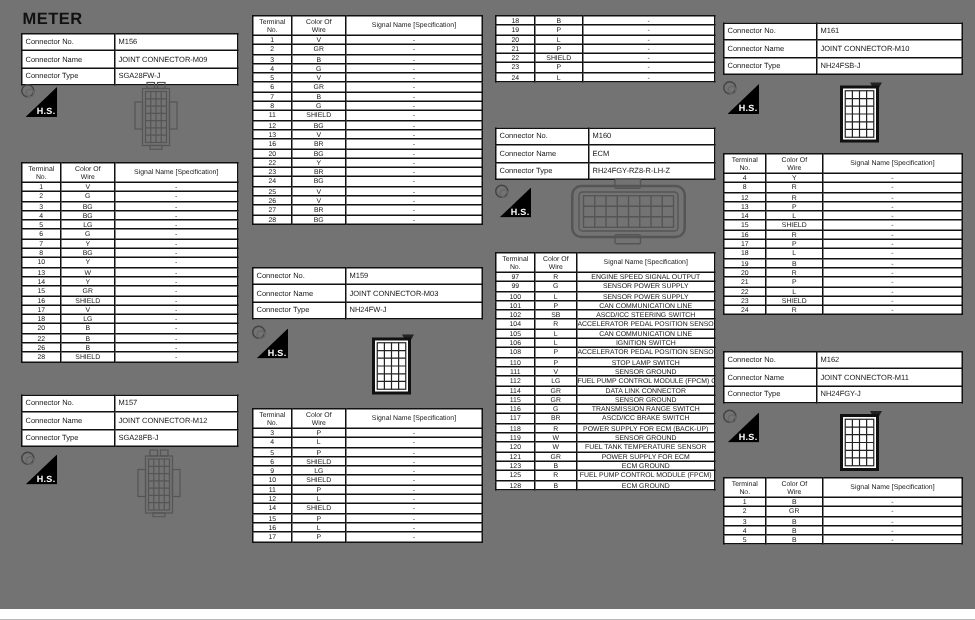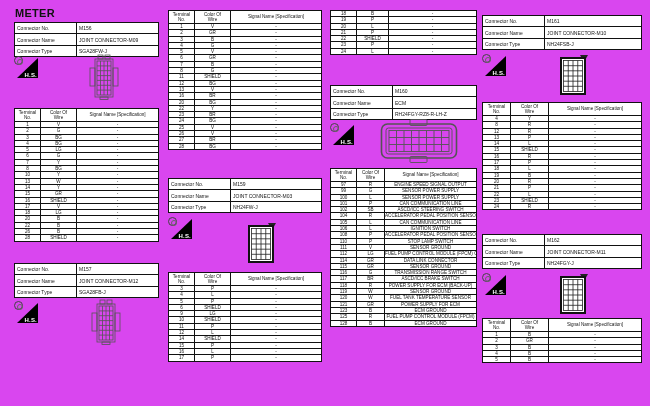--- a/index.html
+++ b/index.html
@@ -1,18 +1,18 @@
 <!DOCTYPE html>
 <html><head>
 <meta charset="utf-8">
 <style>
   * { margin:0; padding:0; box-sizing:border-box; }
   html,body { background:#fff; }
   body { font-family:"Liberation Sans", sans-serif; color:#161616; }
-  #canvas { position:relative; width:650px; height:406px; background:#d946ef; overflow:hidden; }
+  #canvas { position:relative; width:650px; height:406px; background:#737373; overflow:hidden; }
 
   .abs { position:absolute; }
 
   .page-title { font-size:11px; font-weight:bold; letter-spacing:.3px; color:#111; }
 
   table { border-collapse:collapse; table-layout:fixed; background:#fff; }
 
   
   .conn-header { border:1.6px solid #111; }
   .conn-header td {

